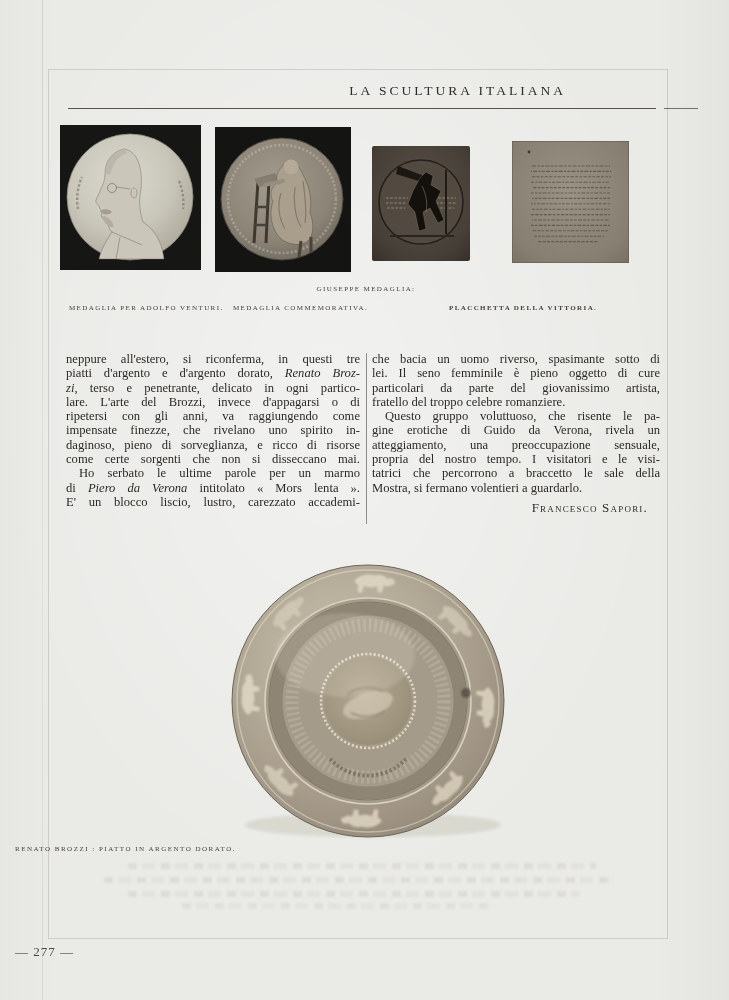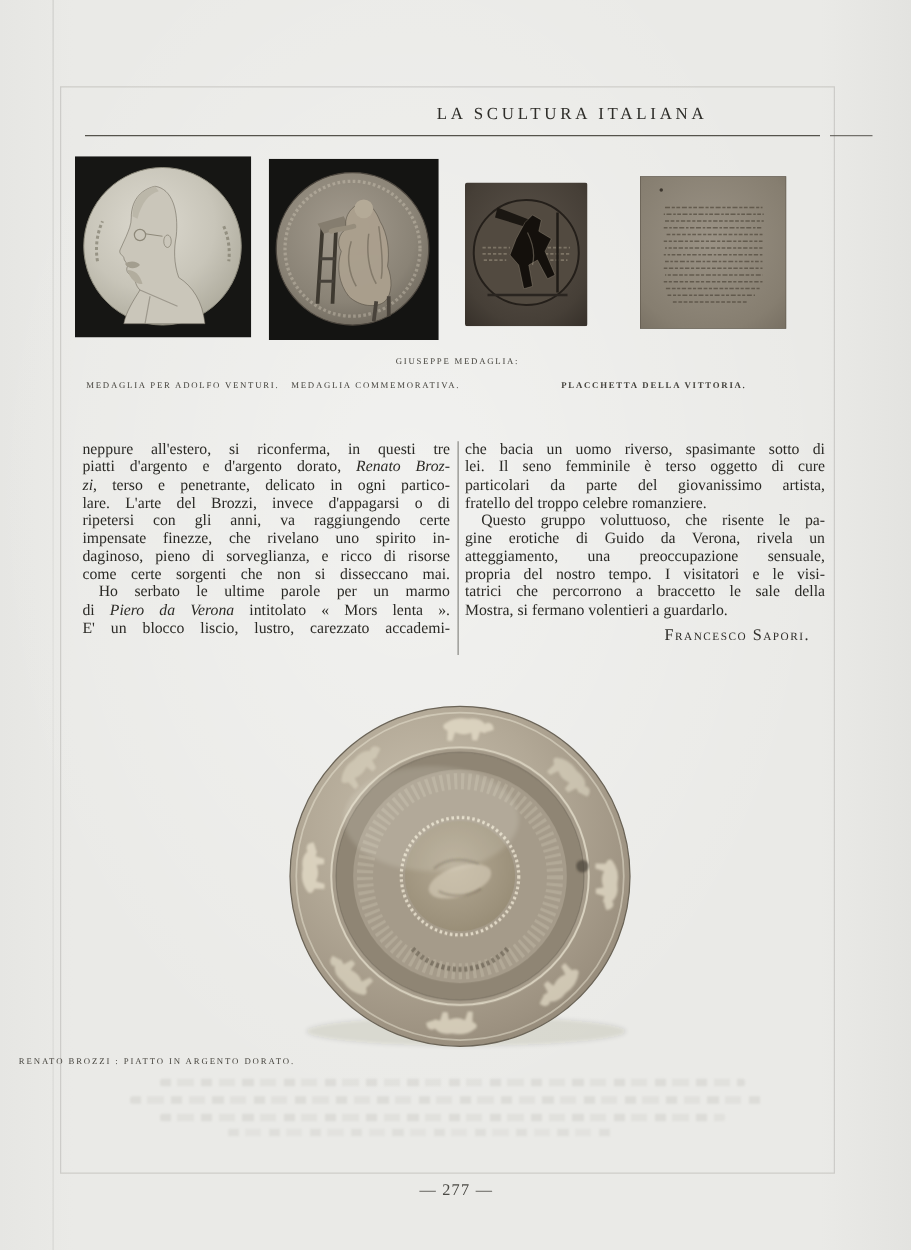--- a/index.html
+++ b/index.html
@@ -50,21 +50,21 @@
 
   .ghost { position:absolute; height:6px; border-radius:2px; filter:blur(0.8px); opacity:0.5;
     background:repeating-linear-gradient(90deg,
       rgba(145,143,133,0.30) 0 9px, rgba(0,0,0,0) 9px 14px,
       rgba(145,143,133,0.20) 14px 27px, rgba(0,0,0,0) 27px 33px); }
   .g1 { left:128px; top:863px; width:468px; }
   .g2 { left:104px; top:877px; width:506px; }
   .g3 { left:128px; top:891px; width:452px; }
   .g4 { left:182px; top:903px; width:310px; opacity:0.4; }
 
-  .page-number { position:absolute; left:15px; top:944px; width:700px; text-align:center;
+  .page-number { position:absolute; left:15px; top:944px; width:700px; 
     font-size:13px; letter-spacing:1px; color:#4a4944; }
 </style>
 </head>
 <body>
 
 <div class="scan">
 
   <div class="page-edge"></div>
   <div class="frame"></div>
 
@@ -180,32 +180,32 @@
   <div class="artist-cap">GIUSEPPE MEDAGLIA:</div>
   <div class="smallcap" style="left:69px;  top:304px;">MEDAGLIA PER ADOLFO VENTURI.</div>
   <div class="smallcap" style="left:233px; top:304px;">MEDAGLIA COMMEMORATIVA.</div>
   <div class="smallcap" style="left:449px; top:304px;font-weight:bold;">PLACCHETTA DELLA VITTORIA.</div>
 
   <div class="col col-left">
       <div class="tline"><span>neppure all'estero, si riconferma, in questi tre</span></div>
       <div class="tline"><span>piatti d'argento e d'argento dorato, </span><em>Renato Broz-</em></div>
       <div class="tline"><em>zi</em><span>, terso e penetrante, delicato in ogni partico-</span></div>
       <div class="tline"><span>lare. L'arte del Brozzi, invece d'appagarsi o di</span></div>
-      <div class="tline"><span>ripetersi con gli anni, va raggiungendo certe</span></div>
+      <div class="tline"><span>ripetersi con gli anni, va raggiungendo come</span></div>
       <div class="tline"><span>impensate finezze, che rivelano uno spirito in-</span></div>
       <div class="tline"><span>daginoso, pieno di sorveglianza, e ricco di risorse</span></div>
       <div class="tline"><span>come certe sorgenti che non si disseccano mai.</span></div>
       <div class="tline tindent"><span>Ho serbato le ultime parole per un marmo</span></div>
       <div class="tline"><span>di </span><em>Piero da Verona</em><span> intitolato « Mors lenta ».</span></div>
       <div class="tline"><span>E' un blocco liscio, lustro, carezzato accademi-</span></div>
     </div>
   <div class="col-divider"></div>
   <div class="col col-right">
       <div class="tline"><span>che bacia un uomo riverso, spasimante sotto di</span></div>
-      <div class="tline"><span>lei. Il seno femminile è terso oggetto di cure</span></div>
+      <div class="tline"><span>lei. Il seno femminile è pieno oggetto di cure</span></div>
       <div class="tline"><span>particolari da parte del giovanissimo artista,</span></div>
       <div class="tline tshort"><span>fratello del troppo celebre romanziere.</span></div>
       <div class="tline tindent"><span>Questo gruppo voluttuoso, che risente le pa-</span></div>
       <div class="tline"><span>gine erotiche di Guido da Verona, rivela un</span></div>
       <div class="tline"><span>atteggiamento, una preoccupazione sensuale,</span></div>
       <div class="tline"><span>propria del nostro tempo. I visitatori e le visi-</span></div>
       <div class="tline"><span>tatrici che percorrono a braccetto le sale della</span></div>
       <div class="tline tshort"><span>Mostra, si fermano volentieri a guardarlo.</span></div>
     </div>
   <div class="signature">Francesco Sapori.</div>

